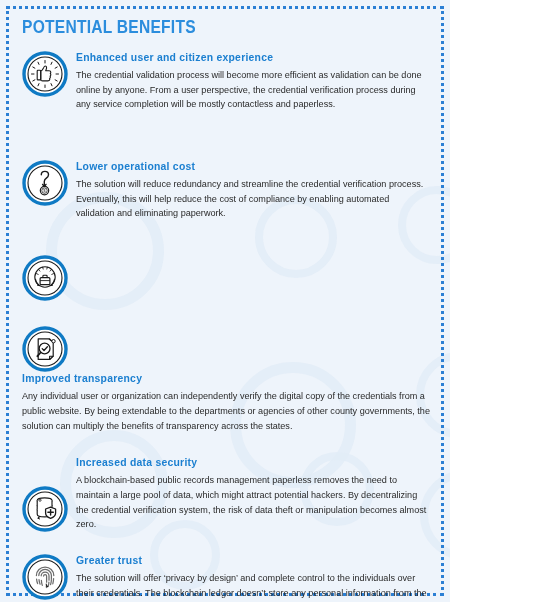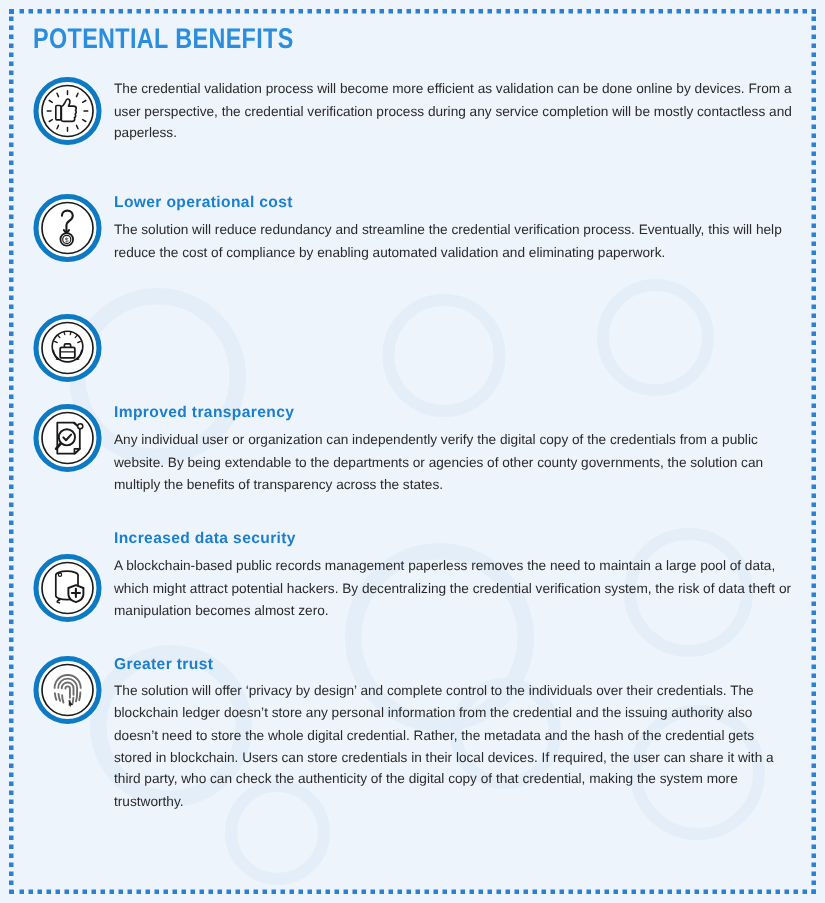--- a/index.html
+++ b/index.html
@@ -9,21 +9,21 @@
   body {
     width: 550px;
     height: 602px;
     background: #ffffff;
     font-family: "Liberation Sans", sans-serif;
     overflow: hidden;
   }
 
   #page {
     position: relative;
-    width: 550px;
+    width: 450px;
     height: 602px;
     background: #eef4fb;
     box-sizing: border-box;
     overflow: hidden;
   }
 
   
   .wm {
     position: absolute;
     border-radius: 50%;
@@ -108,23 +108,23 @@
   .body {
     color: #2a2a2a;
     font-size: 9.1px;
     line-height: 1.62;
     margin: 0;
     text-align: left;
   }
 
   
   .item-0 { margin-top: 0px;  }
-  .item-1 { margin-top: 32px; }
+  .item-1 { margin-top: 48px; }
   .item-2 { margin-top: 34px; }
-  .item-3 { margin-top: 14px; }
+  .item-3 { margin-top: 25px; flex-direction: column; }
   .item-4 { margin-top: 23px; align-items: flex-end; }
   .item-5 { margin-top: 22px; }
 </style>
 </head>
 <body>
 
 <div id="page">
 
   <div class="wm wm-a"></div>
   <div class="wm thin wm-b"></div>
@@ -161,21 +161,22 @@
               <line x1="10.8" y1="30" x2="12.9" y2="28.8"></line>
               <line x1="9.5" y1="23" x2="12" y2="23"></line>
               <line x1="10.8" y1="16" x2="12.9" y2="17.2"></line>
               <line x1="16" y1="11.2" x2="17" y2="13.4"></line>
             </g>
             <path d="M21.2 17.6c.6-1.4 1.2-2.6 1.9-2.6.9 0 1.5.7 1.5 1.8 0 .9-.5 2-.9 2.9h3.4c1 0 1.7.7 1.7 1.6 0 .5-.2.9-.5 1.2.3.3.5.7.5 1.2 0 .6-.3 1.1-.7 1.4.2.3.3.6.3 1 0 .6-.3 1.1-.8 1.4.1.2.2.5.2.8 0 .9-.8 1.6-1.8 1.6h-5.4c-.6 0-1.2-.2-1.7-.5V20c.9-.3 1.7-1.1 2.3-2.4z" fill="#ffffff" stroke="#1a1a1a" stroke-width="1.1" stroke-linejoin="round"></path>
             <rect x="15.2" y="19.3" width="3.4" height="9.6" rx=".7" fill="#ffffff" stroke="#1a1a1a" stroke-width="1.1"></rect>
           </svg>
         </div>
         <div class="texts">
-          <p class="body">The credential validation process will become more efficient as validation can be done online by devices. From a user perspective, the credential verification process during any service completion will be mostly contactless and paperless.</p>
+          <p class="heading">Enhanced user and citizen experience</p>
+          <p class="body">The credential validation process will become more efficient as validation can be done online by anyone. From a user perspective, the credential verification process during any service completion will be mostly contactless and paperless.</p>
         </div>
       </div>
 
       <div class="item item-1">
         <div class="icon-wrap">
           <svg width="46" height="46" viewBox="0 0 46 46">
             <circle cx="23" cy="23" r="21" fill="#ffffff" stroke="#0f7ac4" stroke-width="3.4"></circle>
             <circle cx="23" cy="23" r="17" fill="#ffffff" stroke="#1a1a1a" stroke-width="1.1"></circle>
             <path d="M19.3 14.8c0-1.9 1.6-3.4 3.6-3.4s3.6 1.5 3.6 3.4c0 1.7-1 2.5-2.1 3.3-1.2.9-2.1 1.7-2.1 3.3v4.7" fill="none" stroke="#1a1a1a" stroke-width="1.4" stroke-linecap="round"></path>
             <path d="M20.6 24.4l1.7 2.1 1.7-2.1" fill="none" stroke="#1a1a1a" stroke-width="1.4" stroke-linecap="round" stroke-linejoin="round"></path>

